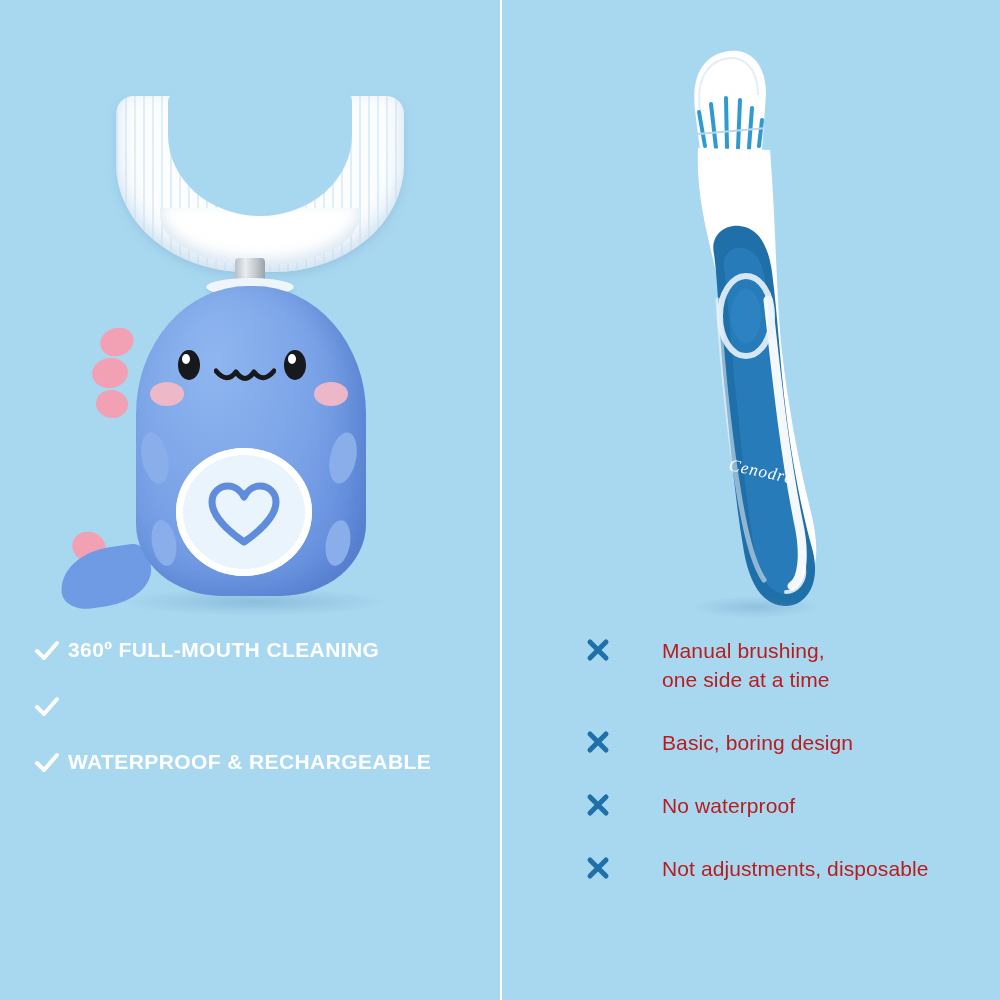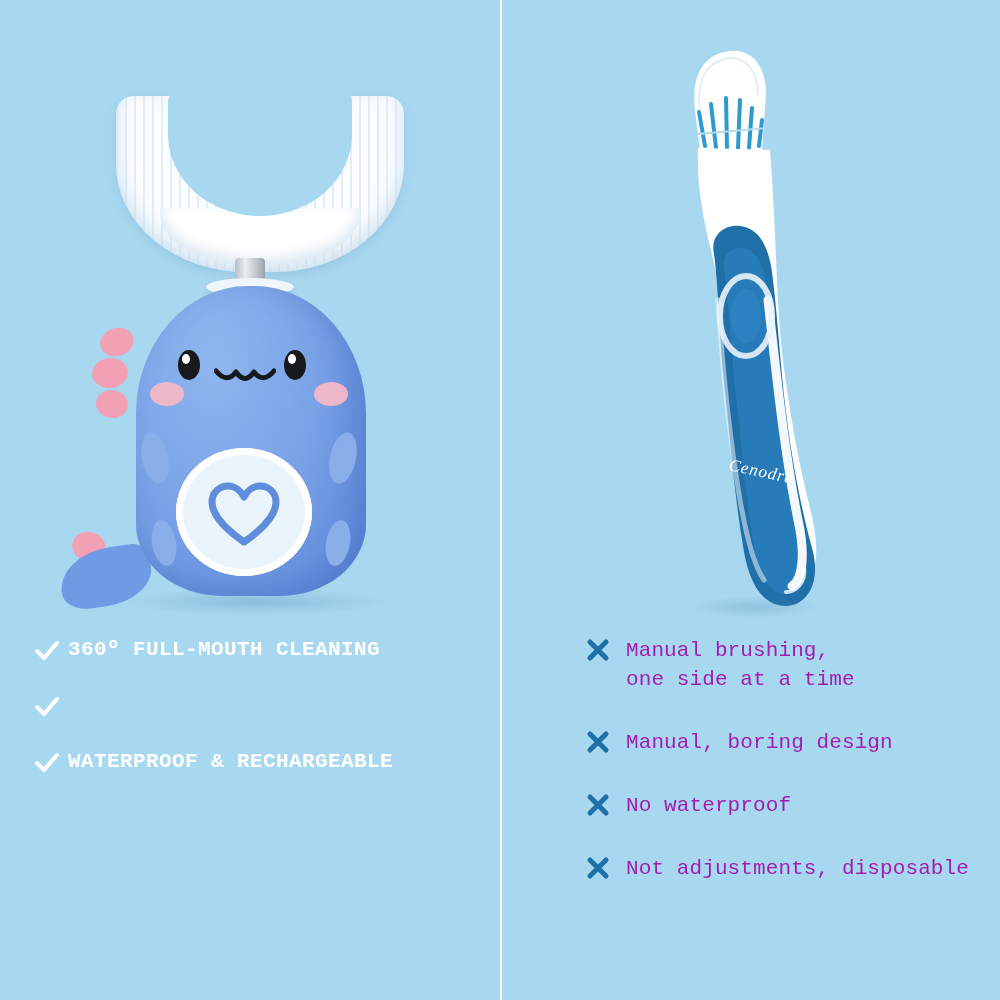--- a/index.html
+++ b/index.html
@@ -43,21 +43,20 @@
     width: 500px;
     height: 630px;
   }
 
   
   .features {
     position: absolute;
     left: 0;
     top: 636px;
     width: 595px;
-    font-family: Liberation Mono, monospace;
   }
   .feature {
     display: flex;
     align-items: flex-start;
     margin-bottom: 28px;
     padding-left: 34px;
   }
   .feature .mark {
     flex: 0 0 auto;
     width: 34px;
@@ -81,26 +80,27 @@
     top: 636px;
   }
   .features.right .feature { padding-left: 86px; margin-bottom: 34px; }
   .features.right .feature .mark {
     width: 40px;
     color: #1f6fa8;
     font-size: 24px;
     font-weight: 900;
   }
   .features.right .feature .txt {
-    color: #a21caf;
+    color: #b91c1c;
     font-size: 21px;
     line-height: 29px;
     font-weight: 400;
     letter-spacing: 0.1px;
     text-transform: none;
+    margin-left: 36px;
   }
 
   .chk svg, .xmk svg { display: block; }
 
   
   .toy {
     position: absolute;
     left: 0; top: 0;
     width: 500px; height: 630px;
   }
@@ -402,21 +402,21 @@
         <span class="txt" style="white-space:pre-line">Manual brushing,
 one side at a time</span>
       </div>
 
       <div class="feature">
         <span class="mark xmk">
           <svg width="24" height="24" viewBox="0 0 24 24">
               <path d="M4 4 L20 20 M20 4 L4 20" fill="none" stroke="#1f6fa8" stroke-width="5" stroke-linecap="round"></path>
             </svg>
         </span>
-        <span class="txt" style="white-space:pre-line">Manual, boring design</span>
+        <span class="txt" style="white-space:pre-line">Basic, boring design</span>
       </div>
 
       <div class="feature">
         <span class="mark xmk">
           <svg width="24" height="24" viewBox="0 0 24 24">
               <path d="M4 4 L20 20 M20 4 L4 20" fill="none" stroke="#1f6fa8" stroke-width="5" stroke-linecap="round"></path>
             </svg>
         </span>
         <span class="txt" style="white-space:pre-line">No waterproof</span>
       </div>

